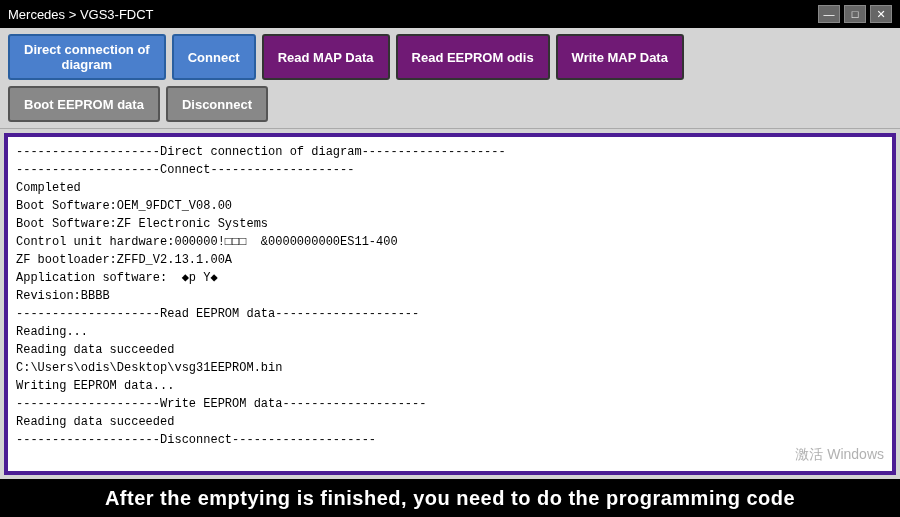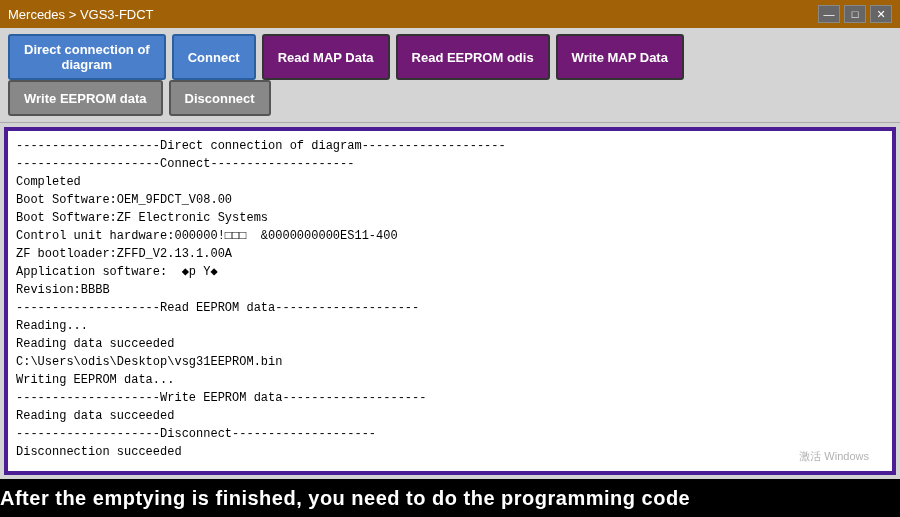--- a/index.html
+++ b/index.html
@@ -19,21 +19,21 @@
 
     .window {
       width: 900px;
       height: 517px;
       display: flex;
       flex-direction: column;
       background: #c0c0c0;
     }
 
     .title-bar {
-      background: #a16207;
+      background: #000000;
       color: #ffffff;
       height: 28px;
       display: flex;
       align-items: center;
       justify-content: space-between;
       padding: 0 8px;
       flex-shrink: 0;
     }
 
     .title-bar-text {
@@ -57,20 +57,21 @@
       display: flex;
       align-items: center;
       justify-content: center;
     }
 
     .toolbar {
       background: #d4d4d4;
       padding: 6px 8px;
       display: flex;
       flex-wrap: wrap;
+      gap: 6px;
       border-bottom: 1px solid #aaa;
       flex-shrink: 0;
     }
 
     .toolbar-row {
       display: flex;
       gap: 6px;
       width: 100%;
     }
 
@@ -140,21 +141,21 @@
       background: #aaa;
       border: 1px solid #999;
     }
 
     .bottom-bar {
       background: #000000;
       color: #ffffff;
       height: 38px;
       display: flex;
       align-items: center;
-      justify-content: flex-start;
+      justify-content: center;
       font-size: 20px;
       font-weight: bold;
       font-family: Arial, sans-serif;
       flex-shrink: 0;
       letter-spacing: 0.5px;
     }
 
     .log-line {
       display: block;
       white-space: pre-wrap;
@@ -177,21 +178,21 @@
   <div class="toolbar">
     <div class="toolbar-row">
       <button class="btn btn-blue" style="white-space: pre-line;">Direct connection of
 diagram</button>
       <button class="btn btn-blue">Connect</button>
       <button class="btn btn-dark">Read MAP Data</button>
       <button class="btn btn-dark">Read EEPROM odis</button>
       <button class="btn btn-dark">Write MAP Data</button>
     </div>
     <div class="toolbar-row">
-      <button class="btn btn-gray">Write EEPROM data</button>
+      <button class="btn btn-gray">Boot EEPROM data</button>
       <button class="btn btn-gray">Disconnect</button>
     </div>
   </div>
 
   <div class="content-area">
     <div class="log-box" id="log-box">
     <span class="log-line">--------------------Direct connection of diagram--------------------</span>
         <span class="log-line">--------------------Connect--------------------</span>
         <span class="log-line">Completed</span>
         <span class="log-line">Boot Software:OEM_9FDCT_V08.00</span>
@@ -201,22 +202,21 @@
         <span class="log-line">Application software:  ◆p Y◆</span>
         <span class="log-line">Revision:BBBB</span>
         <span class="log-line">--------------------Read EEPROM data--------------------</span>
         <span class="log-line">Reading...</span>
         <span class="log-line">Reading data succeeded</span>
         <span class="log-line">C:\Users\odis\Desktop\vsg31EEPROM.bin</span>
         <span class="log-line">Writing EEPROM data...</span>
         <span class="log-line">--------------------Write EEPROM data--------------------</span>
         <span class="log-line">Reading data succeeded</span>
         <span class="log-line">--------------------Disconnect--------------------</span>
-        <span class="log-line">Disconnection succeeded</span>
-        <div style="position: sticky; bottom: 0px; right: 15px; float: right; color: rgba(100, 100, 100, 0.5); font-size: 11px; font-family: Arial;">激活 Windows</div>
+        <div style="position: sticky; bottom: 0px; right: 0px; float: right; color: rgba(100, 100, 100, 0.5); font-size: 14px; font-family: Arial;">激活 Windows</div>
       </div>
   </div>
 
   <div class="bottom-bar">
     <span>After the emptying is finished, you need to do the programming code</span>
   </div>
 
 </div>
 
 </body></html>

